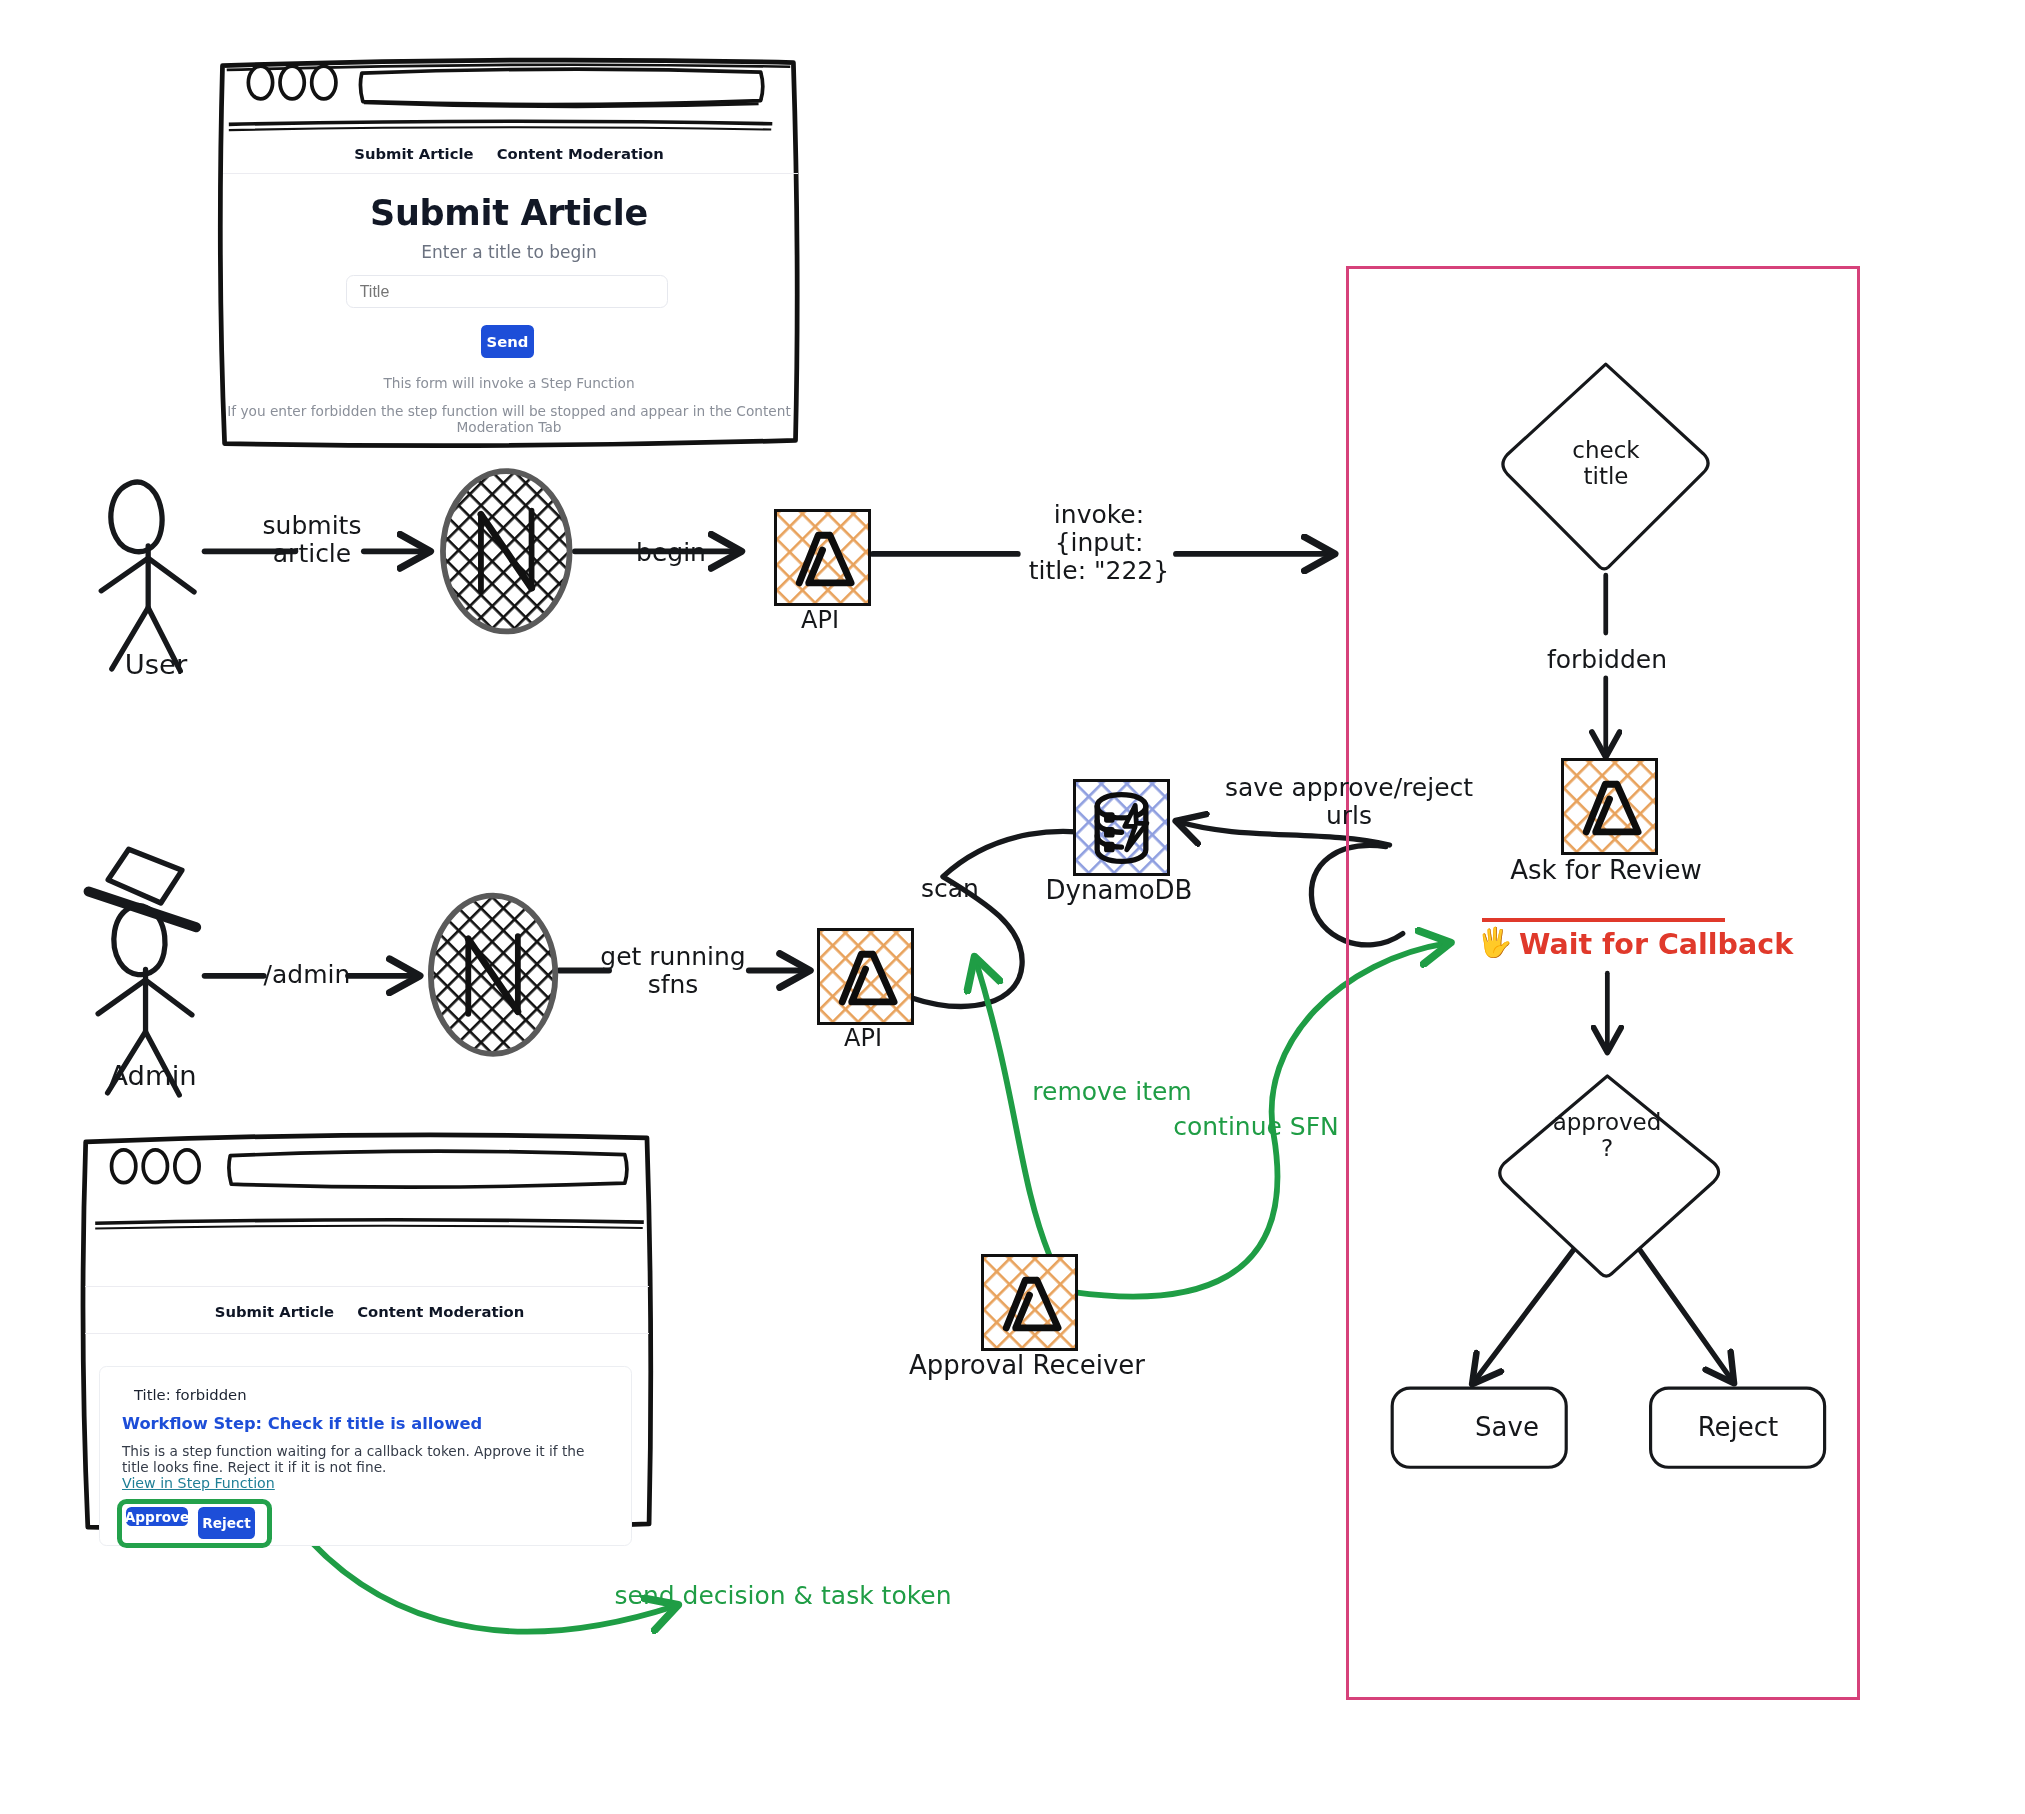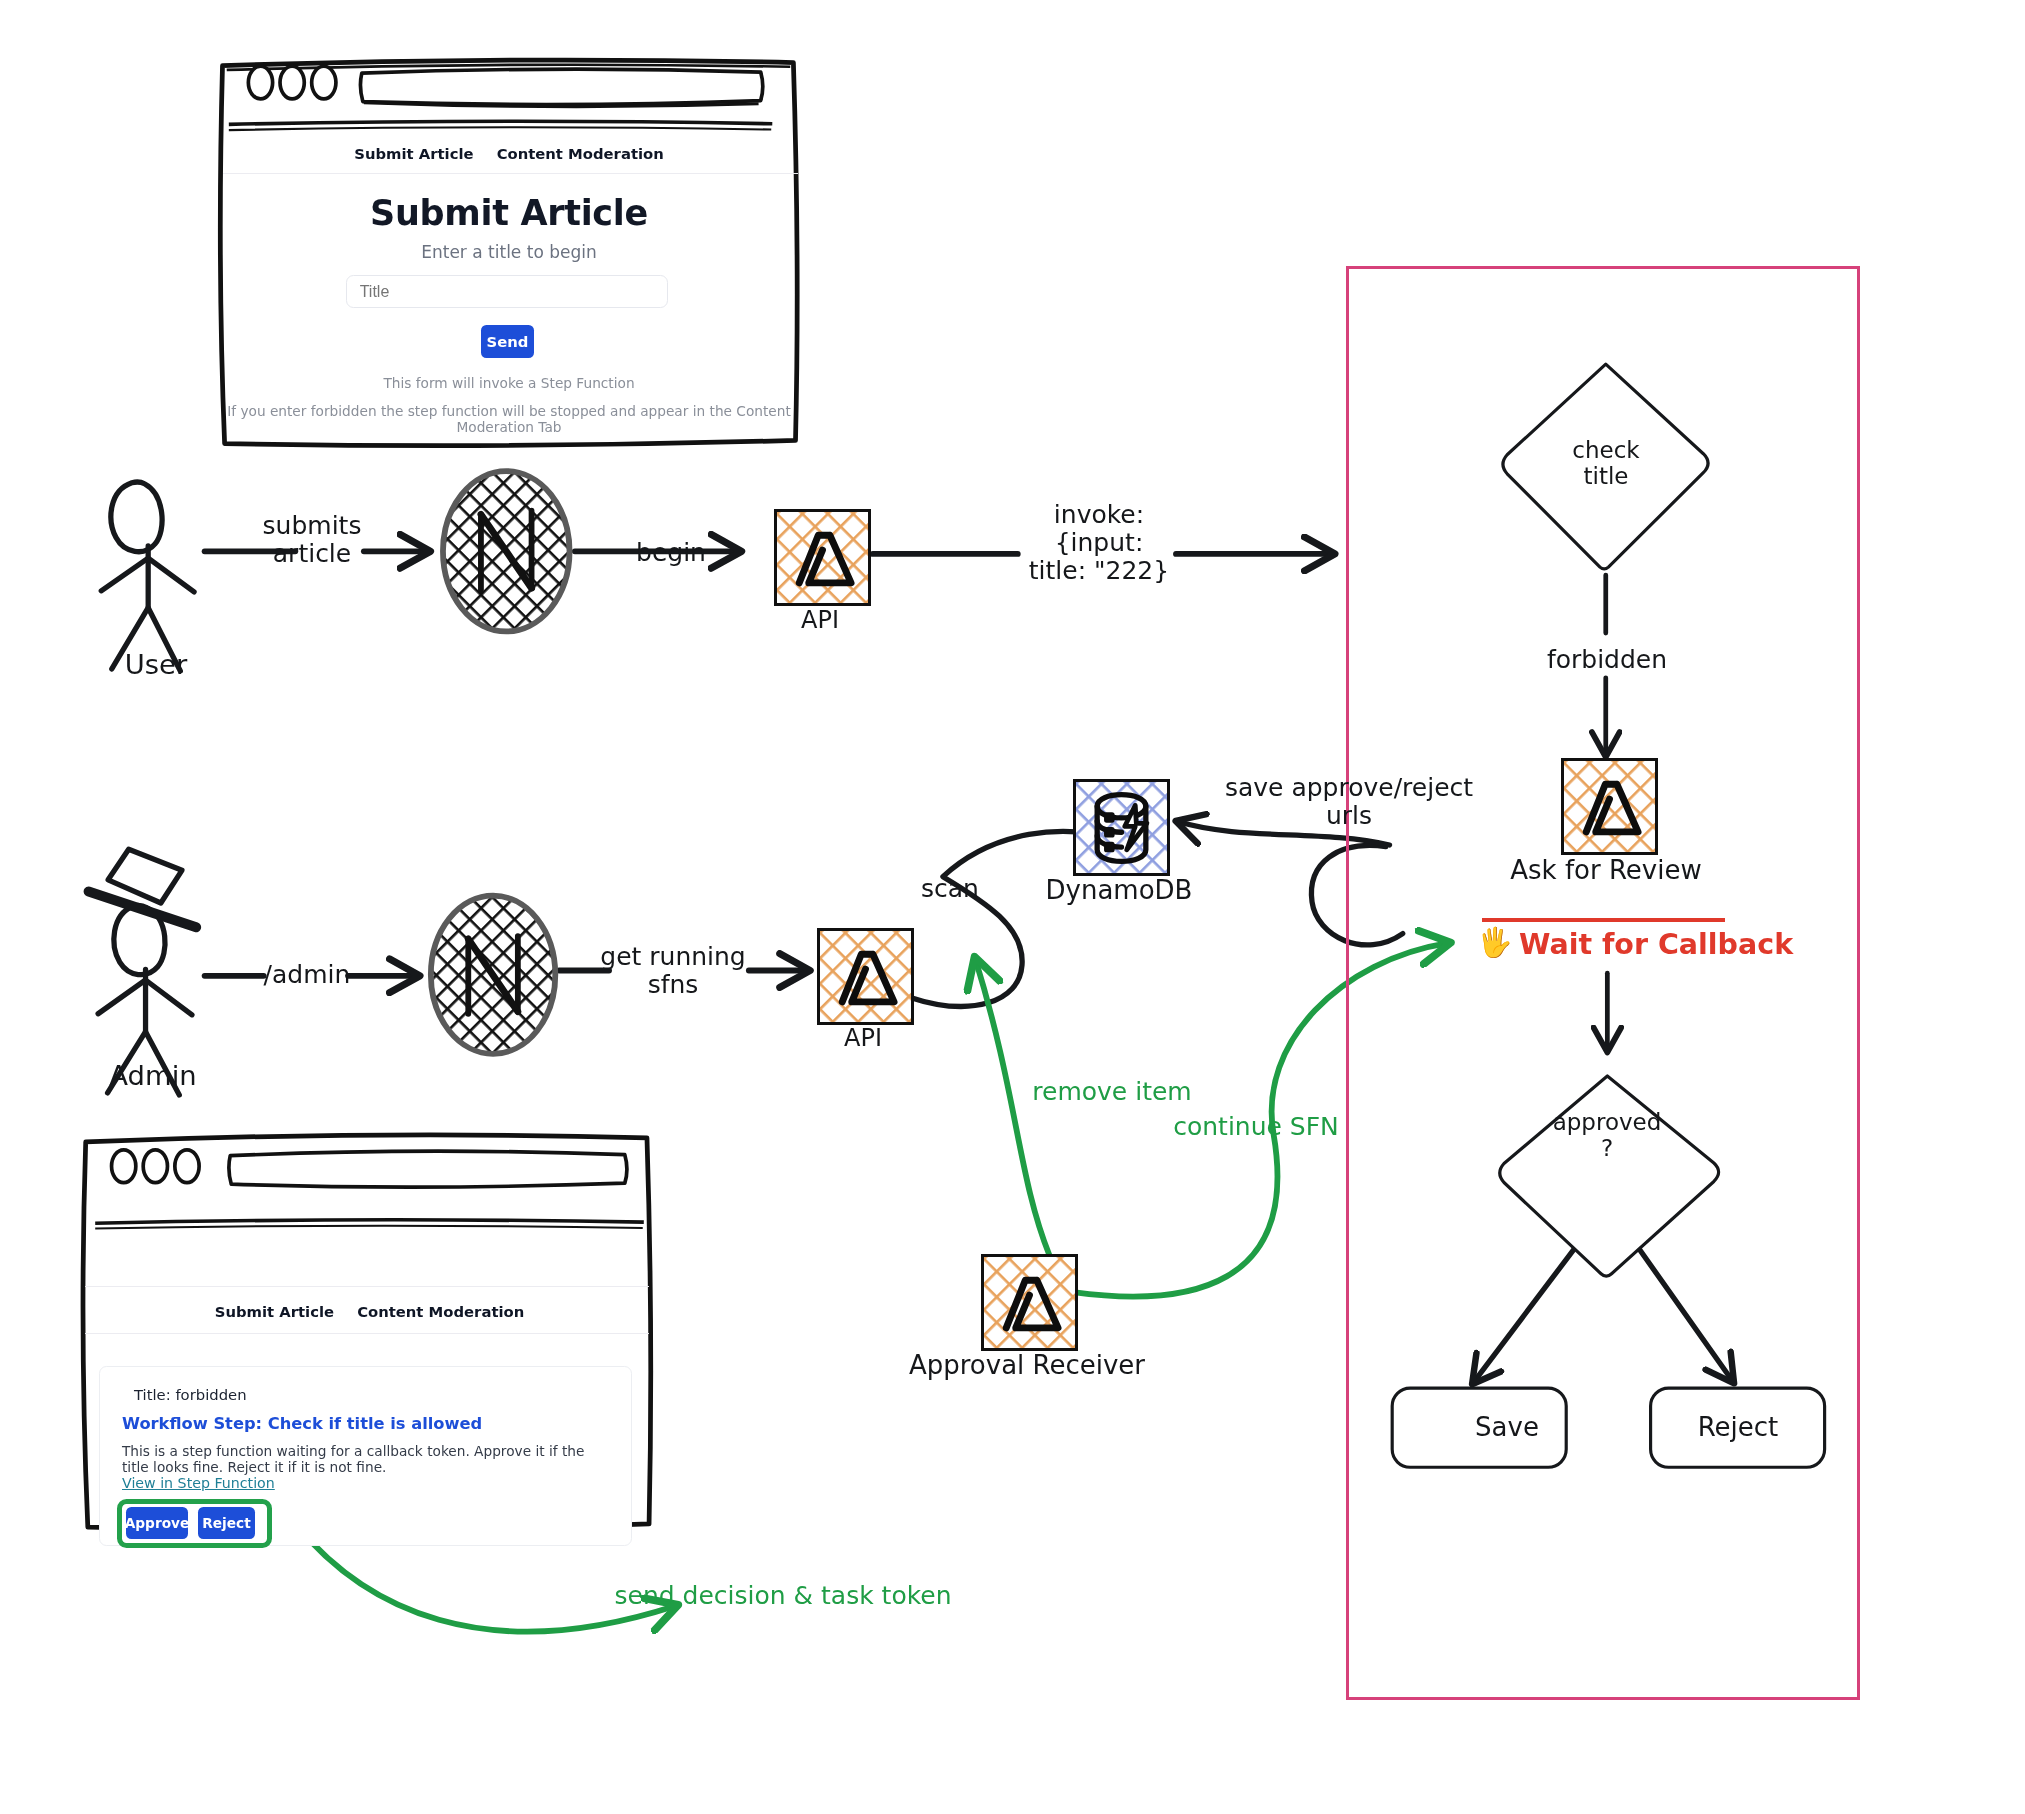--- a/index.html
+++ b/index.html
@@ -283,19 +283,19 @@
     </div>
     <div class="hr" style="left:10.5px;top:210px;width:564px;"></div>
 
     <div class="card" style="left:25px;top:243px;width:531px;height:178px;">
       <div class="card-line" style="left:34px;top:19px;font-size:14.8px;">Title: forbidden</div>
       <div class="card-line card-h" style="left:22px;top:47px;font-size:16.3px;">Workflow Step: Check if title is allowed</div>
       <div class="card-line card-p" style="left:22px;top:76px;font-size:13.7px;width:485px;">This is a step function waiting for a callback token. Approve it if the title looks fine. Reject it if it is not fine.</div>
       <a class="link" href="#" style="left:22px;top:108px;font-size:14.2px;">View in Step Function</a>
 
       <div class="greenring" style="left:17px;top:132px;width:145px;height:39px;"></div>
-      <div class="darkbtn" style="left:26px;top:140px;width:62px;height:32px;font-size:13.7px;">Approve</div>
+      <div class="darkbtn" style="left:26px;top:140px;width:62px;height:19px;font-size:13.7px;">Approve</div>
       <div class="darkbtn" style="left:98px;top:140px;width:57px;height:32px;font-size:13.7px;">Reject</div>
     </div>
   </div>
 
 </div>
 
 
 </body></html>

